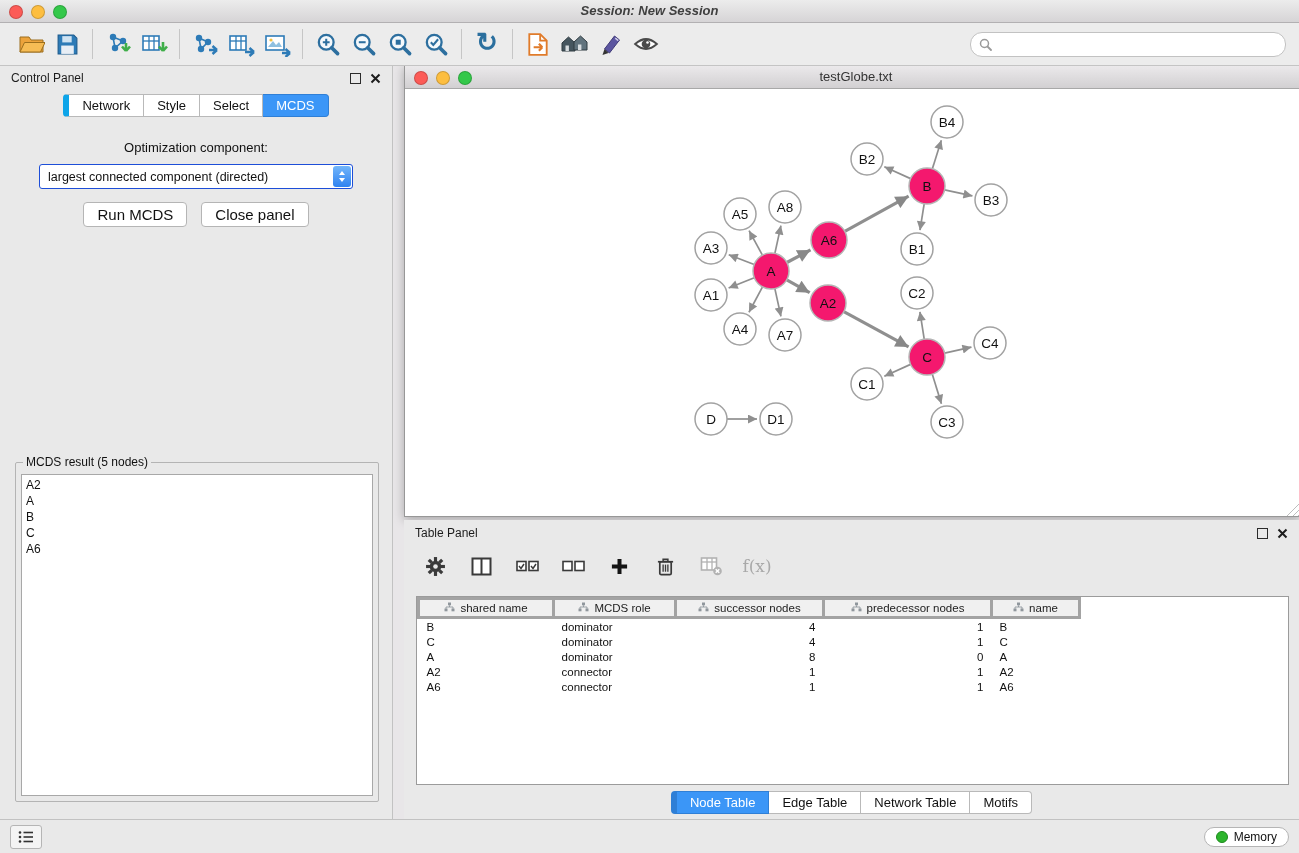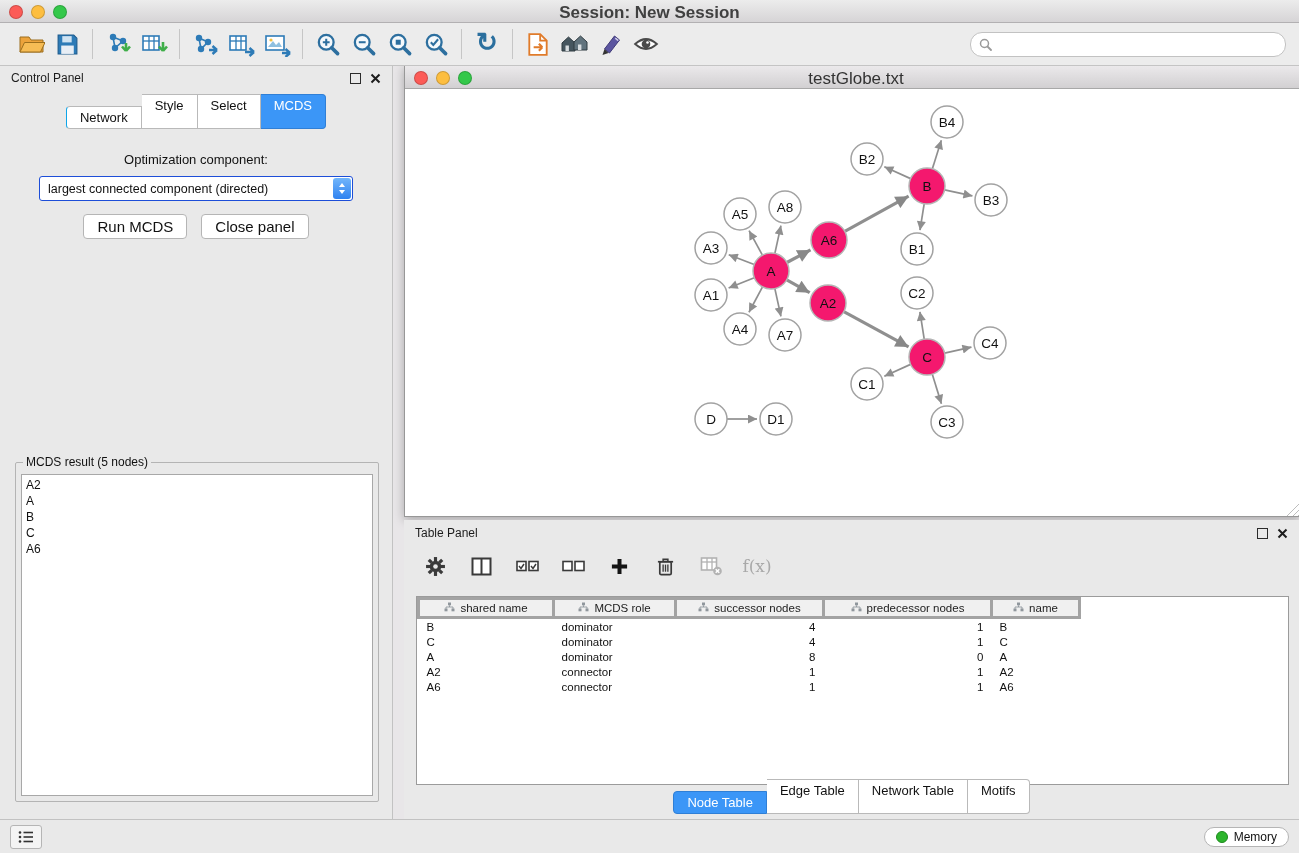--- a/index.html
+++ b/index.html
@@ -4,59 +4,59 @@
 <style>
   html,body{margin:0;padding:0;}
   body{font-family:"Liberation Sans",sans-serif;background:#666;}
   .app{position:relative;width:1299px;height:853px;background:#e8e6e8;overflow:hidden;font-size:13px;}
 
   
   .titlebar{position:absolute;left:0;top:0;right:0;height:22px;background:linear-gradient(#ececec,#d6d4d6);border-bottom:1px solid #b2b0b2;z-index:30;}
   .lights{position:absolute;left:9px;top:5px;display:flex;gap:8px;}
   .light{width:12px;height:12px;border-radius:50%;border:1px solid rgba(0,0,0,.18);}
   .red{background:#fc5b57}.yellow{background:#fdbe40}.green{background:#34c84a}
-  .win-title{position:absolute;left:0;right:0;top:3px;text-align:center;font-weight:bold;font-size:17px;color:#404040;}
+  .win-title{position:absolute;left:0;right:0;top:3px;text-align:center;font-weight:bold;font-size:13px;color:#404040;font-style:italic;}
 
   
   .toolbar{position:absolute;left:0;top:23px;right:0;height:42px;background:#ececec;border-bottom:1px solid #c4c4c4;display:flex;align-items:center;padding:0 13px;z-index:20;}
   .ticon{width:36px;height:32px;display:flex;align-items:center;justify-content:center;cursor:default;}
   .tsep{width:1px;height:30px;background:#c6c6c6;margin:0 7px;}
   .refresh-glyph{font-size:26px;font-weight:bold;color:#2b6f9e;line-height:1;transform:translateY(-2px);}
   .search{margin-left:auto;width:298px;height:23px;border:1px solid #c2c2c2;border-radius:12px;background:#fff;display:flex;align-items:center;padding:0 8px;gap:5px;}
   .search input{flex:1;border:none;outline:none;background:transparent;font-size:12px;font-family:inherit;}
 
   
   .panel-header{height:26px;display:flex;align-items:center;padding:0 11px;font-size:12px;color:#1c1c1c;gap:12px;}
   .hbtns{margin-left:auto;display:flex;align-items:center;gap:9px;}
   .float-box{width:9px;height:9px;border:1.5px solid #2b2b2b;display:inline-block;}
 
   
   .control-panel{position:absolute;left:0;top:65px;width:392px;bottom:33px;background:#e9e9e9;border-right:1px solid #c2c2c2;}
   .cp-tabs{display:flex;justify-content:center;margin-top:3px;}
   .cp-tab,.bt-tab{font-size:13px;padding:3px 13px;background:#fff;border:1px solid #b9b9b9;border-left:none;color:#111;cursor:default;}
-  .cp-tab:first-child,.bt-tab:first-child{border-left:1px solid #0ea5e9;border-radius:4px 0 0 4px;margin-top:12px;}
+  .cp-tab:first-child,.bt-tab:first-child{border-left:6px solid #0ea5e9;border-radius:4px 0 0 4px;}
   .cp-tab:last-child,.bt-tab:last-child{border-radius:0 4px 4px 0;}
   .cp-tab.active,.bt-tab.active{background:#3b96f7;border-color:#2f7fd6;color:#fff;}
   .opt-label{text-align:center;margin-top:23px;font-size:13px;color:#111;}
   .combo{margin:9px auto 0;width:312px;height:23px;background:#fff;border:1px solid #1d4ed8;border-radius:3px;display:flex;align-items:center;}
   .combo .val{flex:1;font-size:12.5px;padding:0 8px;white-space:nowrap;overflow:hidden;color:#111;}
   .stepper{width:18px;height:21px;margin-right:1px;border-radius:3px;background:linear-gradient(#72b6fb,#2f82f0);display:flex;flex-direction:column;align-items:center;justify-content:center;}
   .up-arr{width:0;height:0;border-left:3.5px solid transparent;border-right:3.5px solid transparent;border-bottom:4.5px solid #fff;margin-bottom:2.5px;}
   .dn-arr{width:0;height:0;border-left:3.5px solid transparent;border-right:3.5px solid transparent;border-top:4.5px solid #fff;}
   .cp-buttons{display:flex;justify-content:center;gap:14px;margin-top:13px;}
   .btn{background:#fff;border:1px solid #b5b5b5;border-radius:4px;font-size:15px;padding:3px 13px;color:#111;cursor:default;font-family:inherit;}
   .result-fieldset{position:absolute;left:13px;right:11px;top:390px;bottom:18px;border:1px solid #b4b4b4;border-radius:2px;padding:5px;}
   .result-fieldset legend{font-size:12px;color:#111;padding:0 3px;margin-left:2px;}
   .result-list{width:100%;height:100%;background:#fff;border:1px solid #a8a8a8;overflow:auto;padding:2px 4px;box-sizing:border-box;}
   .result-item{font-size:12px;line-height:16px;color:#111;}
 
   
   .network-window{position:absolute;left:404px;top:65px;width:894px;height:450px;background:#fff;border:1px solid #979797;box-shadow:0 3px 10px rgba(0,0,0,.28);}
   .nw-titlebar{position:relative;height:22px;background:linear-gradient(#ebe9eb,#d2d0d2);border-bottom:1px solid #a8a8a8;}
-  .nw-title{position:absolute;left:0;right:0;top:3px;text-align:center;font-size:17px;color:#333;padding-left:8px;}
+  .nw-title{position:absolute;left:0;right:0;top:3px;text-align:center;font-size:13px;color:#333;padding-left:8px;}
   .nw-canvas{position:absolute;left:0;top:23px;right:0;bottom:0;background:#fff;overflow:hidden;}
   .resize-corner{position:absolute;right:0;bottom:0;width:14px;height:14px;background:repeating-linear-gradient(135deg,transparent 0 3px,#bdbdbd 3px 4px);clip-path:polygon(100% 0,100% 100%,0 100%);}
 
   
   .table-panel{position:absolute;left:404px;top:520px;right:0;bottom:33px;background:#e9e9e9;}
   .tp-toolbar{display:flex;align-items:center;gap:20px;padding:8px 6px 6px 18px;}
   .tpicon{width:26px;height:24px;display:flex;align-items:center;justify-content:center;}
   .fx{font-family:"DejaVu Serif",serif;font-size:17px;color:#a9a9a9;text-align:center;}
   .dtable{position:absolute;left:12px;right:10px;top:76px;bottom:35px;background:#fff;border:1px solid #9b9b9b;overflow:hidden;}
   .dtable table{border-collapse:collapse;width:100%;table-layout:fixed;}

